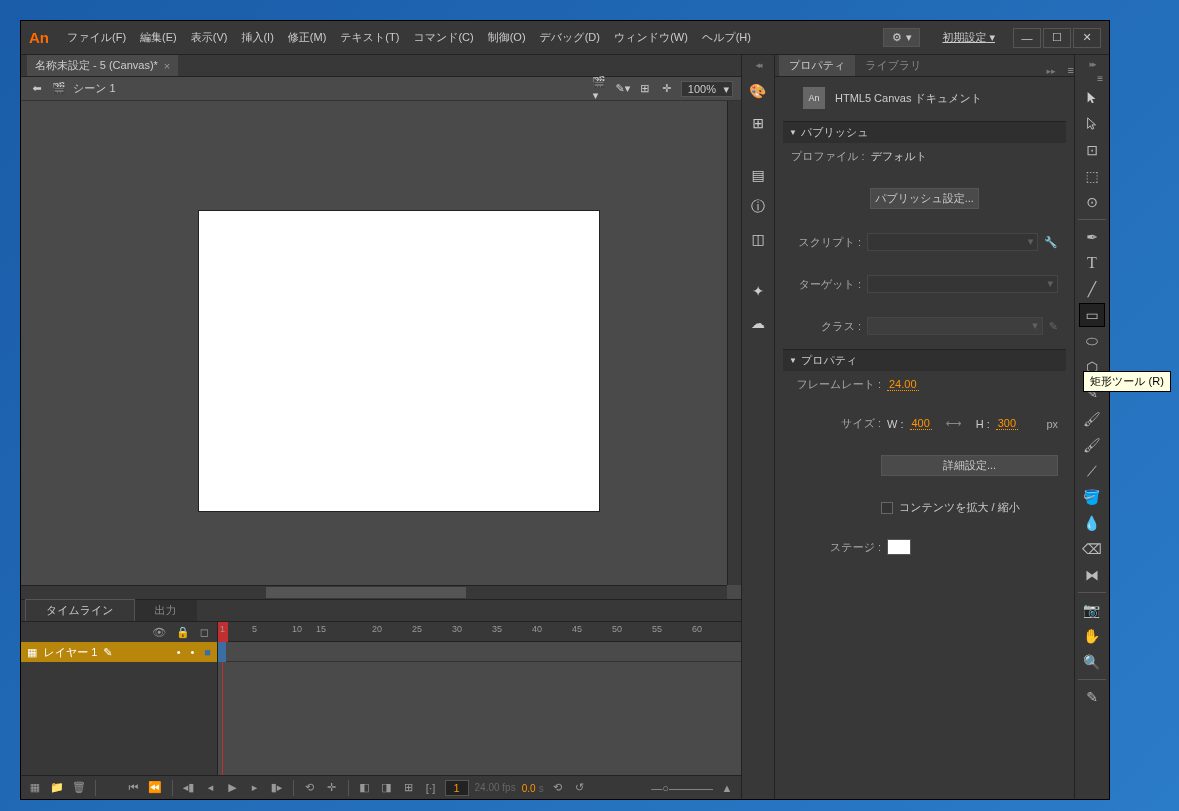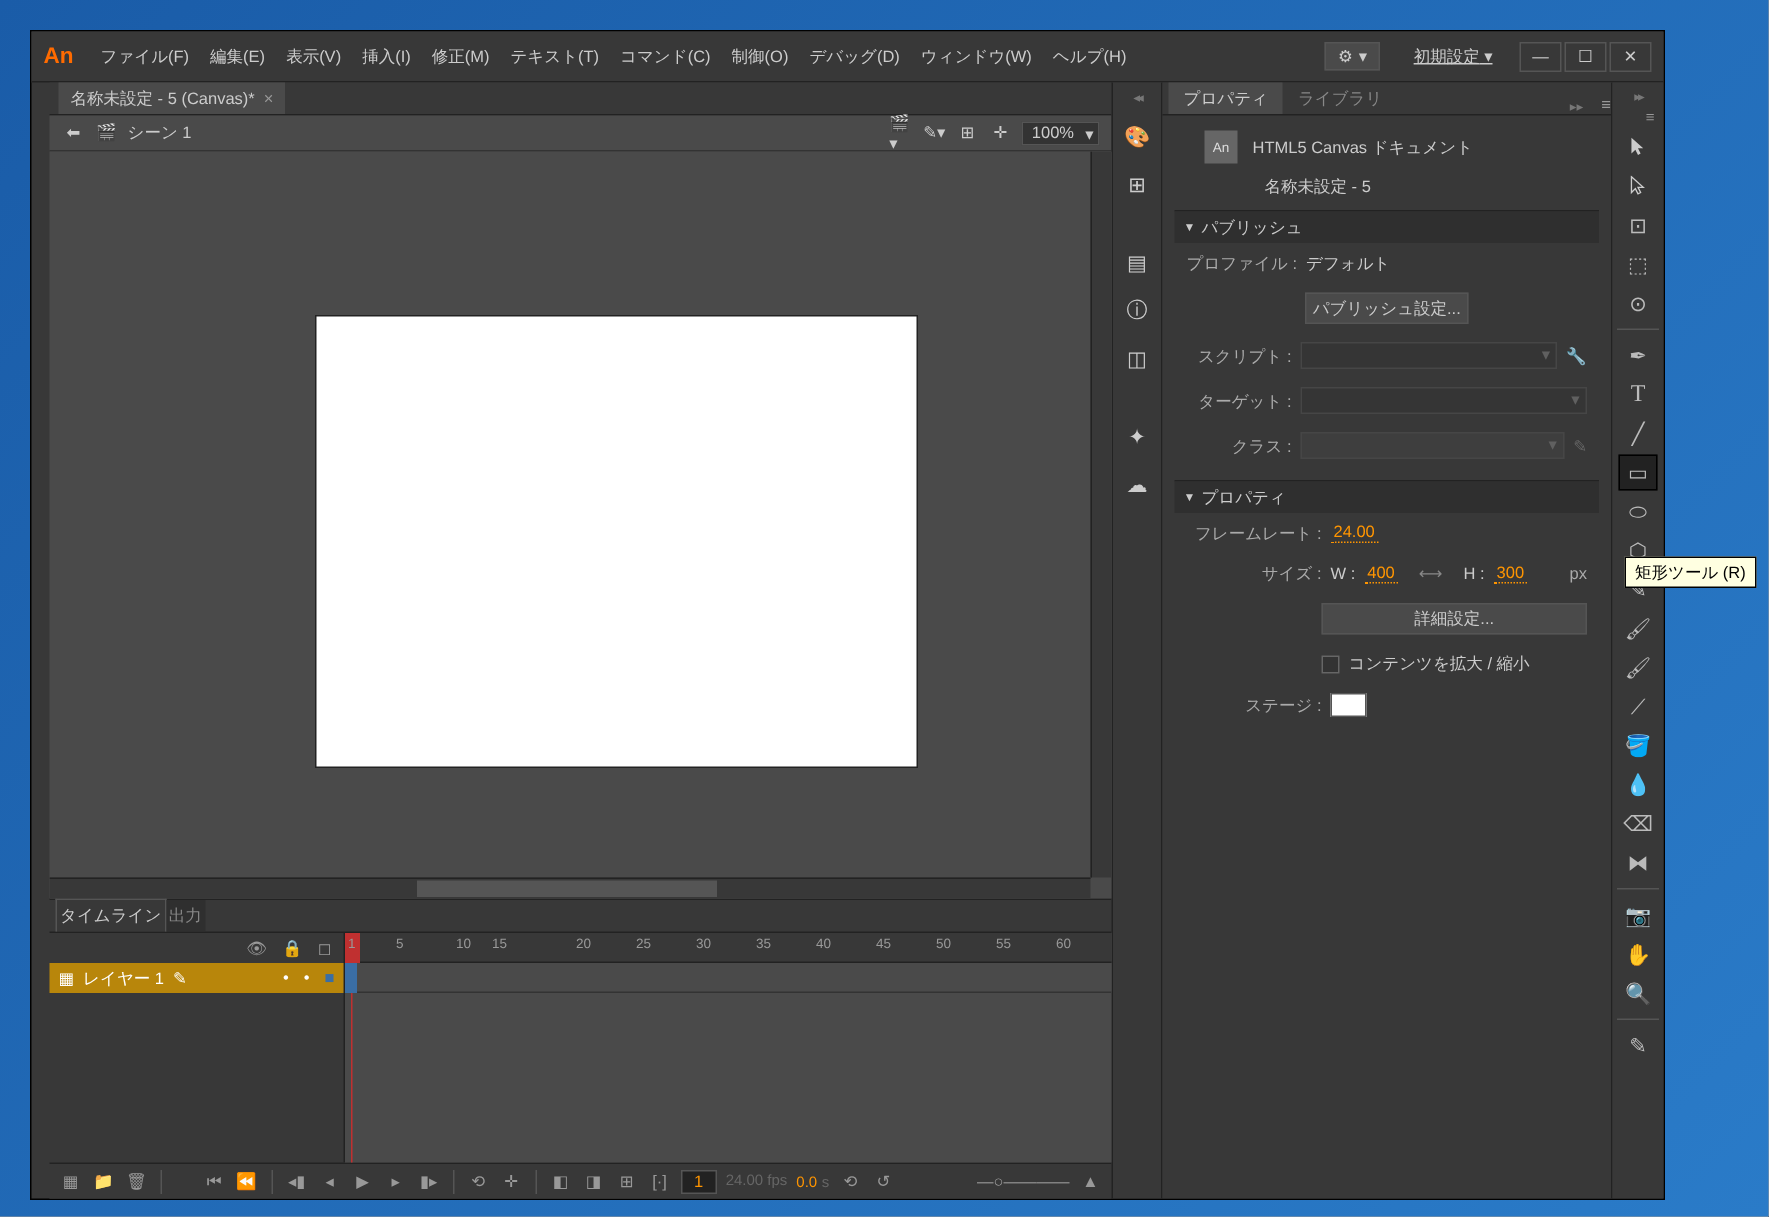--- a/index.html
+++ b/index.html
@@ -7,37 +7,37 @@
 .app { position:absolute; left:20px; top:20px; width:1090px; height:780px; background:#383838; border:1px solid #000; display:flex; flex-direction:column; }
 .titlebar { height:34px; background:#383838; display:flex; align-items:center; padding:0 8px; border-bottom:1px solid #222; }
 .logo { color:#ff6b00; font-weight:bold; font-size:15px; margin-right:12px; }
 .menubar { display:flex; gap:2px; flex:1; }
 .menubar span { color:#ccc; padding:4px 6px; cursor:default; }
 .sync-btn { background:#4a4a4a; border:1px solid #555; padding:2px 8px; color:#ccc; margin-right:12px; display:flex; align-items:center; gap:4px; }
 .workspace-dd { color:#ccc; padding:4px 10px; margin-right:8px;text-decoration:underline; }
 .winbtns { display:flex; gap:2px; }
 .winbtn { width:28px; height:20px; background:#383838; color:#ccc; display:flex; align-items:center; justify-content:center; border:1px solid #555; }
 .body { flex:1; display:flex; min-height:0; }
-.left-col { flex:1; display:flex; flex-direction:column; min-width:0;margin-left:12px; }
+.left-col { flex:1; display:flex; flex-direction:column; min-width:0; }
 .doc-tabs { height:22px; background:#383838; display:flex; align-items:flex-end; padding-left:6px; border-bottom:1px solid #222; }
 .doc-tab { background:#4a4a4a; color:#ccc; padding:3px 8px; display:flex; align-items:center; gap:6px; font-size:11px; }
 .doc-tab .x { color:#999; cursor:pointer; }
 .stage-bar { height:24px; background:#4a4a4a; display:flex; align-items:center; padding:0 8px; color:#ccc; gap:6px; border-bottom:1px solid #333; }
 .stage-bar .spacer { flex:1; }
 .stage-bar .ico { width:16px; height:16px; display:flex; align-items:center; justify-content:center; }
 .zoom-sel { background:#333; border:1px solid #555; color:#ccc; padding:1px 16px 1px 6px; position:relative; }
 .zoom-sel::after { content:"▾"; position:absolute; right:3px; }
 .stage-area { flex:1; background:#4a4a4a; position:relative; overflow:hidden; }
 .canvas { position:absolute; left:178px; top:110px; width:400px; height:300px; background:#fff; box-shadow:0 0 0 1px #222; }
 .hscroll { position:absolute; bottom:0; left:0; right:14px; height:14px; background:#383838; border-top:1px solid #222; }
 .hscroll .thumb { position:absolute; left:245px; width:200px; top:1px; bottom:1px; background:#555; }
 .vscroll { position:absolute; right:0; top:0; bottom:14px; width:14px; background:#383838; border-left:1px solid #222; }
 .tl-panel { height:200px; background:#383838; border-top:1px solid #222; display:flex; flex-direction:column; }
 .tl-tabs { height:22px; display:flex; align-items:flex-end; padding-left:4px; border-bottom:1px solid #222; }
-.tl-tab { padding:3px 2px; color:#ccc; background:#4a4a4a; }
+.tl-tab { padding:3px 20px; color:#ccc; background:#4a4a4a; }
 .tl-tab.active { background:#383838; border:1px solid #555; border-bottom:none; }
 .tl-tab.inactive { background:#2f2f2f; color:#888; }
 .tl-body { flex:1; display:flex; }
 .layer-col { width:197px; background:#383838; border-right:1px solid #222; display:flex; flex-direction:column; }
 .layer-head { height:20px; display:flex; align-items:center; justify-content:flex-end; gap:10px; padding-right:8px; color:#999; font-size:10px; }
 .layer-row { height:20px; background:#b8860b; display:flex; align-items:center; color:#fff; padding:0 6px; gap:6px; }
 .layer-row .dots { margin-left:auto; display:flex; gap:10px; font-size:8px; }
 .frames-col { flex:1; background:#4a4a4a; display:flex; flex-direction:column; position:relative; }
 .ruler { height:20px; background:#383838; position:relative; border-bottom:1px solid #222; }
 .ruler .tick { position:absolute; top:2px; color:#999; font-size:9px; }
@@ -60,21 +60,21 @@
 .p-tab { padding:3px 10px; color:#ccc; }
 .p-tab.active { background:#4a4a4a; }
 .p-tab.inactive { color:#888; }
 .props-body { flex:1; padding:6px 8px; color:#ccc; display:flex; flex-direction:column; gap:4px; overflow:hidden; }
 .doc-hdr { display:flex; align-items:center; gap:10px; padding:4px 0 4px 20px; }
 .doc-icon { width:22px; height:22px; background:#666; display:flex; align-items:center; justify-content:center; font-size:9px; color:#ddd; }
 .doc-name-row { padding-left:60px; color:#ccc; }
 .section { border-top:1px solid #222; margin-top:4px; }
 .sec-hdr { background:#2f2f2f; padding:3px 6px; display:flex; align-items:center; gap:4px; color:#ccc; cursor:pointer; }
 .sec-hdr .tri { font-size:8px; }
-.sec-body { padding:6px 8px; display:flex; flex-direction:column; gap:12px; }
+.sec-body { padding:6px 8px; display:flex; flex-direction:column; gap:24px; }
 .frow { display:flex; align-items:center; gap:6px; }
 .flbl { min-width:70px; text-align:right; color:#aaa; }
 .btn { background:#4a4a4a; border:1px solid #555; padding:2px 4px; color:#ccc; }
 .dd { flex:1; background:#333; border:1px solid #555; height:18px; position:relative; }
 .dd.disabled { opacity:.5; }
 .dd::after { content:"▾"; position:absolute; right:4px; top:1px; color:#888; }
 .val-link { color:#ff9500; border-bottom:1px dotted #ff9500; padding:0 2px; }
 .chk { width:12px; height:12px; border:1px solid #666; background:#333; }
 .swatch { width:24px; height:16px; background:#fff; border:1px solid #555; }
 .tools-panel { width:34px; background:#383838; display:flex; flex-direction:column; align-items:center; padding-top:4px; gap:2px; }
@@ -243,21 +243,20 @@
         <div class="p-tab active">プロパティ</div>
         <div class="p-tab inactive">ライブラリ</div>
         <span style="flex:1;order:2"></span>
         <span style="order:4;color:#999;margin-left:4px">≡</span>
       </div>
       <div class="props-body">
         <div class="doc-hdr">
           <div class="doc-icon">An</div>
           <span>HTML5 Canvas ドキュメント</span>
         </div>
-        <div class="doc-name-row">名称未設定 - 5</div>
 
         <div class="section">
           <div class="sec-hdr">
               <span class="tri">▼</span>
               <span>パブリッシュ</span>
             </div>
           <div class="sec-body">
             <div class="frow">
                 <span class="flbl">プロファイル :</span>
                 <span>デフォルト</span>

